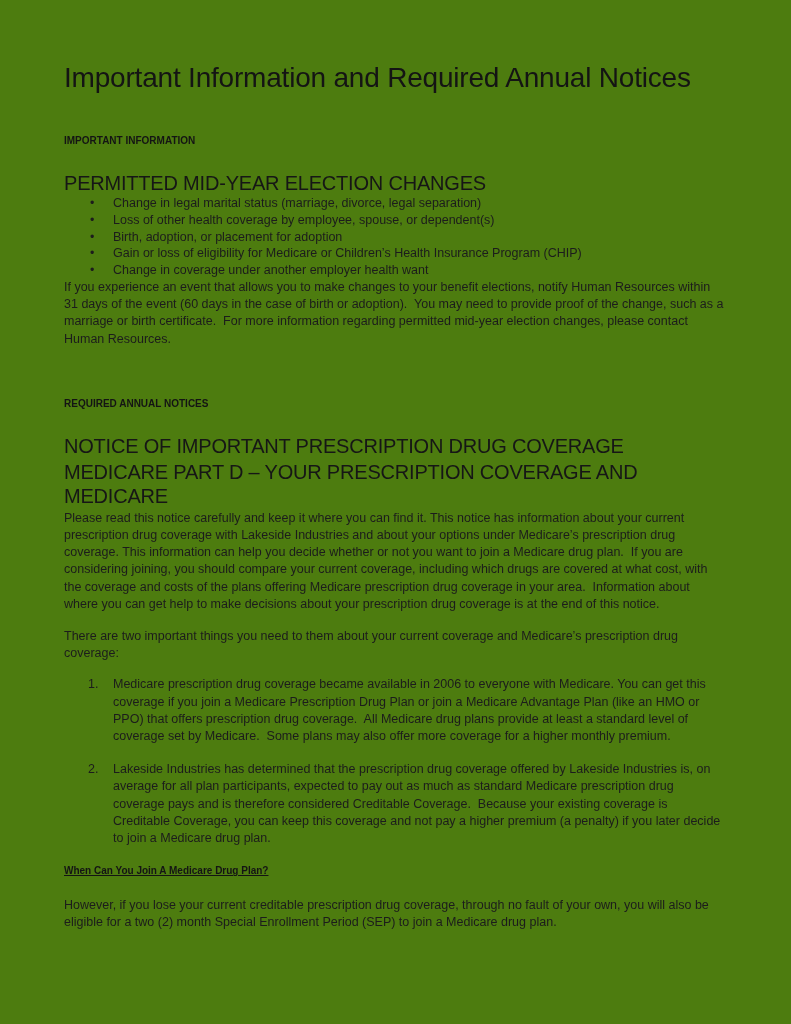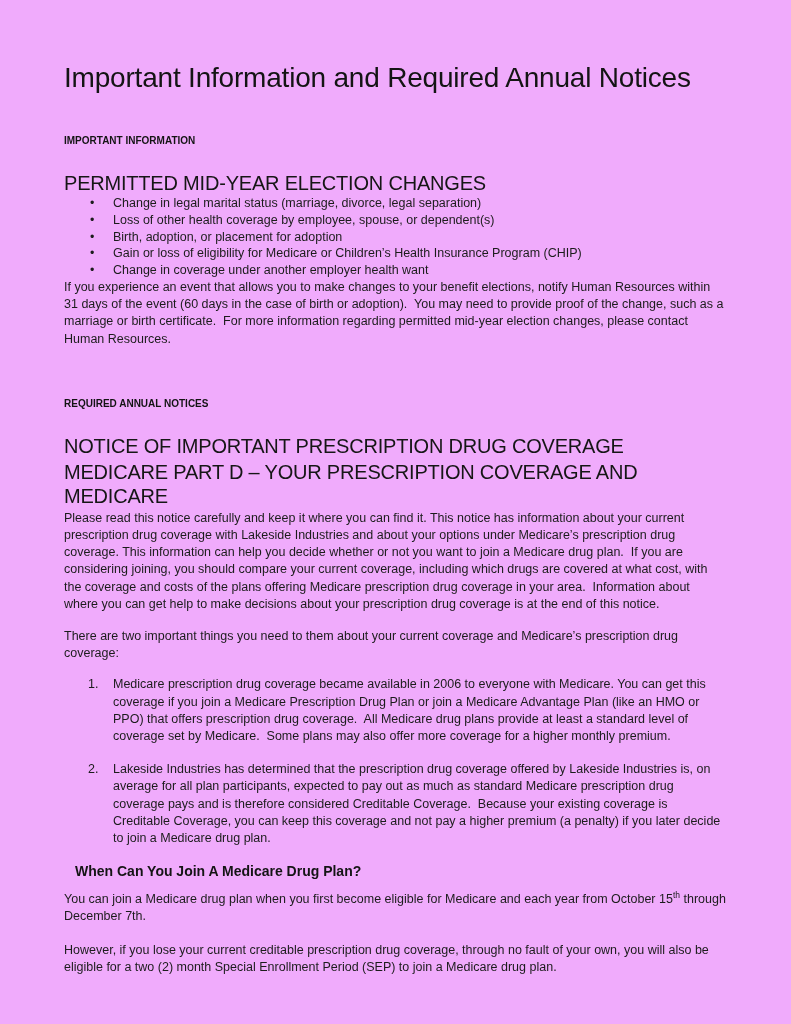--- a/index.html
+++ b/index.html
@@ -1,21 +1,21 @@
 <!DOCTYPE html>
 <html><head>
 <meta charset="utf-8">
 <style>
   html, body { margin: 0; padding: 0; background: #9b9b9b; }
   .page {
     position: relative;
     width: 791px;
     height: 1024px;
     margin: 0 auto;
-    background: #f0abfc;
+    background: #4d7c0f;
     color: #1c1c1c;
     font-family: "Liberation Sans", sans-serif;
     overflow: hidden;
     box-sizing: border-box;
   }
   .content {
     box-sizing: border-box;
     padding: 60px 64px 0 64px;
   }
   h1.doc-title {
@@ -51,25 +51,26 @@
     margin: 0;
     font-size: 12.5px;
     line-height: 17.2px;
     white-space: pre-wrap;
     color: #1c1c1c;
   }
   p.intro { margin-top: 2px; }
   p.two-things { margin-top: 15px; }
   p.sep-note { margin-top: 17px; }
   p.subhead {
-    margin: 11px;
-    font-size: 14px;
+    margin: 0;
+    font-size: 10px;
     line-height: 16.5px;
     font-weight: 700;
     color: #141414;
+    text-decoration: underline;
   }
   p.subhead.join { margin-top: 13px; }
   ul.bullet-list {
     margin: 0;
     padding: 0;
     list-style: none;
   }
   ul.bullet-list li {
     position: relative;
     padding-left: 49px;
@@ -146,18 +147,17 @@
 
     <p class="body-text two-things">There are two important things you need to them about your current coverage and Medicare’s prescription drug coverage:</p>
 
     <ol class="num-list">
       <li>Medicare prescription drug coverage became available in 2006 to everyone with Medicare. You can get this coverage if you join a Medicare Prescription Drug Plan or join a Medicare Advantage Plan (like an HMO or PPO) that offers prescription drug coverage.  All Medicare drug plans provide at least a standard level of coverage set by Medicare.  Some plans may also offer more coverage for a higher monthly premium.</li>
       <li>Lakeside Industries has determined that the prescription drug coverage offered by Lakeside Industries is, on average for all plan participants, expected to pay out as much as standard Medicare prescription drug coverage pays and is therefore considered Creditable Coverage.  Because your existing coverage is Creditable Coverage, you can keep this coverage and not pay a higher premium (a penalty) if you later decide to join a Medicare drug plan.</li>
     </ol>
 
     <p class="subhead join">When Can You Join A Medicare Drug Plan?</p>
 
-    <p class="body-text"><span>You can join a Medicare drug plan when you first become eligible for Medicare and each year from October 15</span><sup class="sup">th</sup><span> through December 7th.</span></p>
 
     <p class="body-text sep-note">However, if you lose your current creditable prescription drug coverage, through no fault of your own, you will also be eligible for a two (2) month Special Enrollment Period (SEP) to join a Medicare drug plan.</p>
 
   </div>
 </div>
 
 </body></html>

